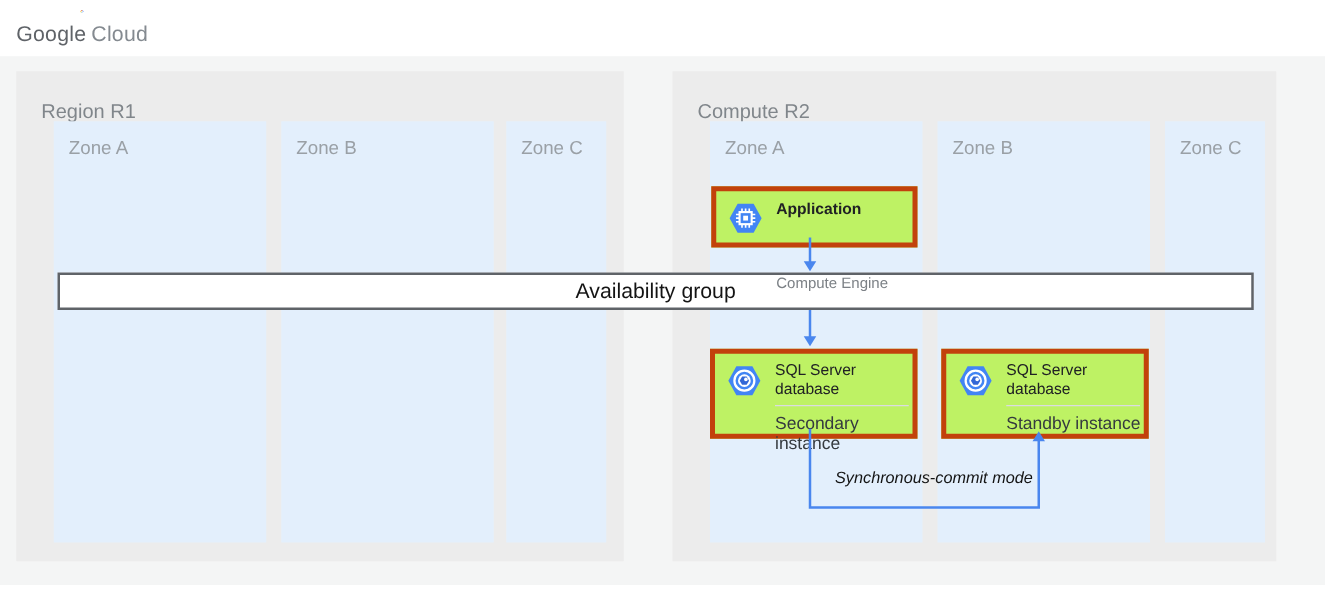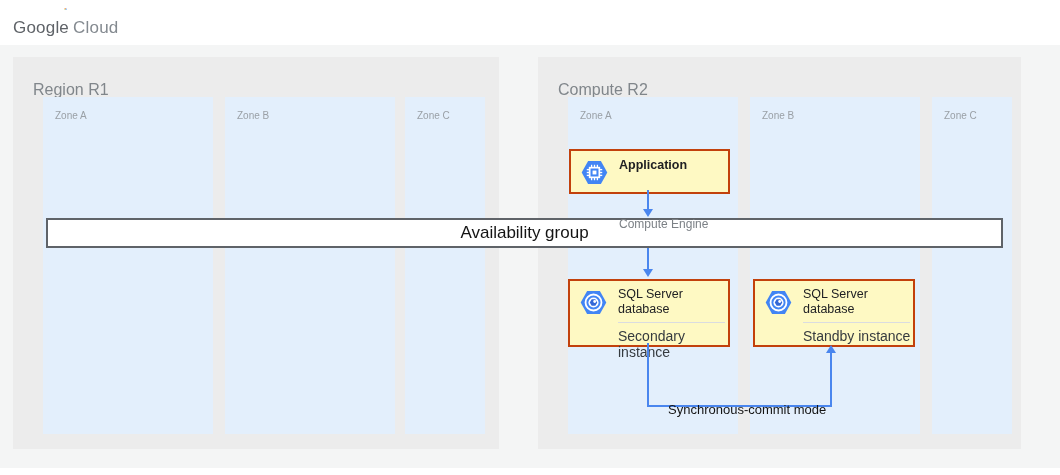--- a/index.html
+++ b/index.html
@@ -8,23 +8,23 @@
   .band{position:absolute;left:0;top:45px;width:1060px;height:423px;background:#f4f5f5;}
   
   .header{position:absolute;left:13px;top:8px;height:30px;display:flex;align-items:center;gap:8px;flex-direction:column;}
   .brand{font-size:17px;letter-spacing:.2px;color:#5f6368;}
   .brand .w1{color:#5f6368;}
   .brand .w2{color:#848a90;margin-left:4px;}
   
   .region{position:absolute;background:#ececec;}
   .region-label{position:absolute;left:20px;top:24px;font-size:16px;color:#80868b;}
   .zone{position:absolute;background:#e3effc;}
-  .zone-label{position:absolute;left:12px;top:13px;font-size:10px;color:#9aa0a6;}
+  .zone-label{position:absolute;left:12px;top:13px;font-size:15px;color:#9aa0a6;}
   
-  .node{position:absolute;background:#fef9c3;border:2px solid #c2410c;z-index:3;}
+  .node{position:absolute;background:#bef264;border:4px solid #c2410c;z-index:3;}
   .node .icon{position:absolute;left:9px;top:7px;width:29px;height:29px;}
   .node .title{position:absolute;left:48px;font-size:12.5px;color:#202124;line-height:15px;}
   .node .subtitle{position:absolute;left:48px;font-size:12px;color:#7c8186;}
   .divider{position:absolute;left:48px;right:3px;height:1px;background:#dadce0;}
   .instance{position:absolute;left:48px;font-size:14px;color:#353a3f;}
   
   .avail{position:absolute;left:46px;top:218px;width:953px;height:26px;background:#fff;
          border:2px solid #5f6368;z-index:2;display:flex;align-items:center;justify-content:center;
          font-size:17px;color:#141414;}
   
@@ -136,16 +136,16 @@
       <path d="M648,190 L648,210"></path>
       <path d="M648,248 L648,270"></path>
       <path d="M648,343 L648,406 L831,406 L831,352"></path>
     </g>
     <g fill="#4a86ee" stroke="none">
       <polygon points="643,209 653,209 648,217"></polygon>
       <polygon points="643,269 653,269 648,277"></polygon>
       <polygon points="826,353 836,353 831,345"></polygon>
     </g>
   </svg>
-  <div class="conn-label" style="left:668px;top:402px;">Synchronous-commit mode</div>
+  <div class="conn-label" style="left:668px;top:374px;font-style:italic;">Synchronous-commit mode</div>
 
   <div class="footer-strip"></div>
 </div>
 
 </body></html>

